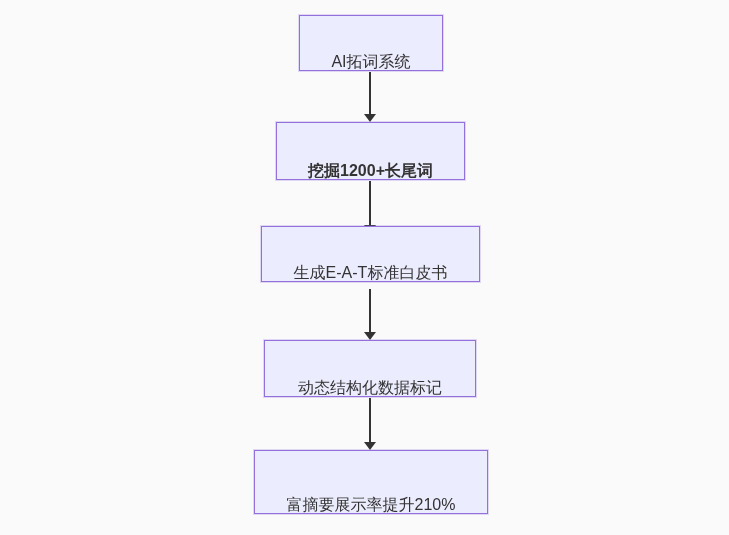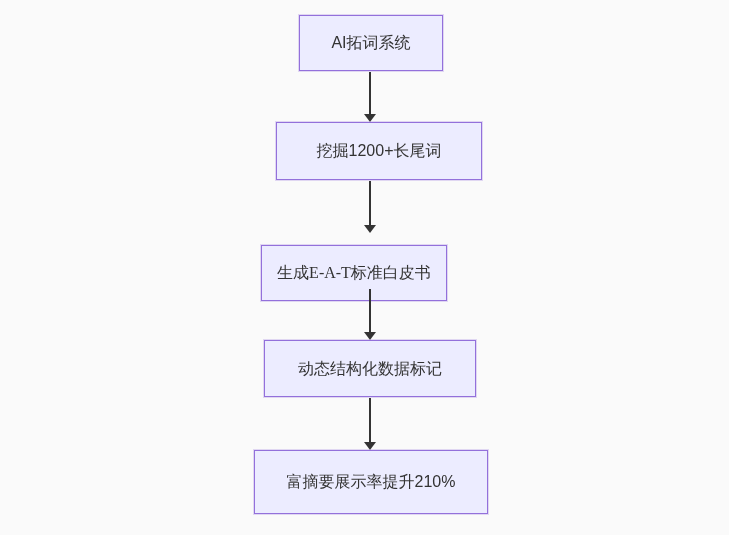--- a/index.html
+++ b/index.html
@@ -18,28 +18,28 @@
   .node {
     position: absolute;
     box-sizing: border-box;
     background: var(--node-fill, #ECECFF);
     border: 1px solid var(--node-border, #9370DB);
     box-shadow: 0 0 0 1px rgba(147, 112, 219, 0.25);
     color: var(--text, #333333);
     font-size: 16px;
     line-height: 1;
     display: flex;
-    align-items: center;
+    align-items: flex-end;
     justify-content: center;
     text-align: center;
     white-space: nowrap;
   }
   .n1 { left: 299px; top: 15px;  width: 144px; height: 56px; }
-  .n2 { left: 276px; top: 122px; width: 206px; height: 58px; }
-  .n3 { left: 261px; top: 245px; width: 186px; height: 56px; font-family: Liberation Serif, serif; }
+  .n2 { left: 276px; top: 122px; width: 189px; height: 58px; font-weight: bold; }
+  .n3 { left: 261px; top: 226px; width: 219px; height: 56px; }
   .n4 { left: 264px; top: 340px; width: 212px; height: 57px; }
   .n5 { left: 254px; top: 450px; width: 234px; height: 64px; }
 
   .arrow {
     position: absolute;
     left: 364px;
     width: 12px;
   }
   .a1 { top: 72px;  height: 50px; }
   .a2 { top: 181px; height: 52px; }

